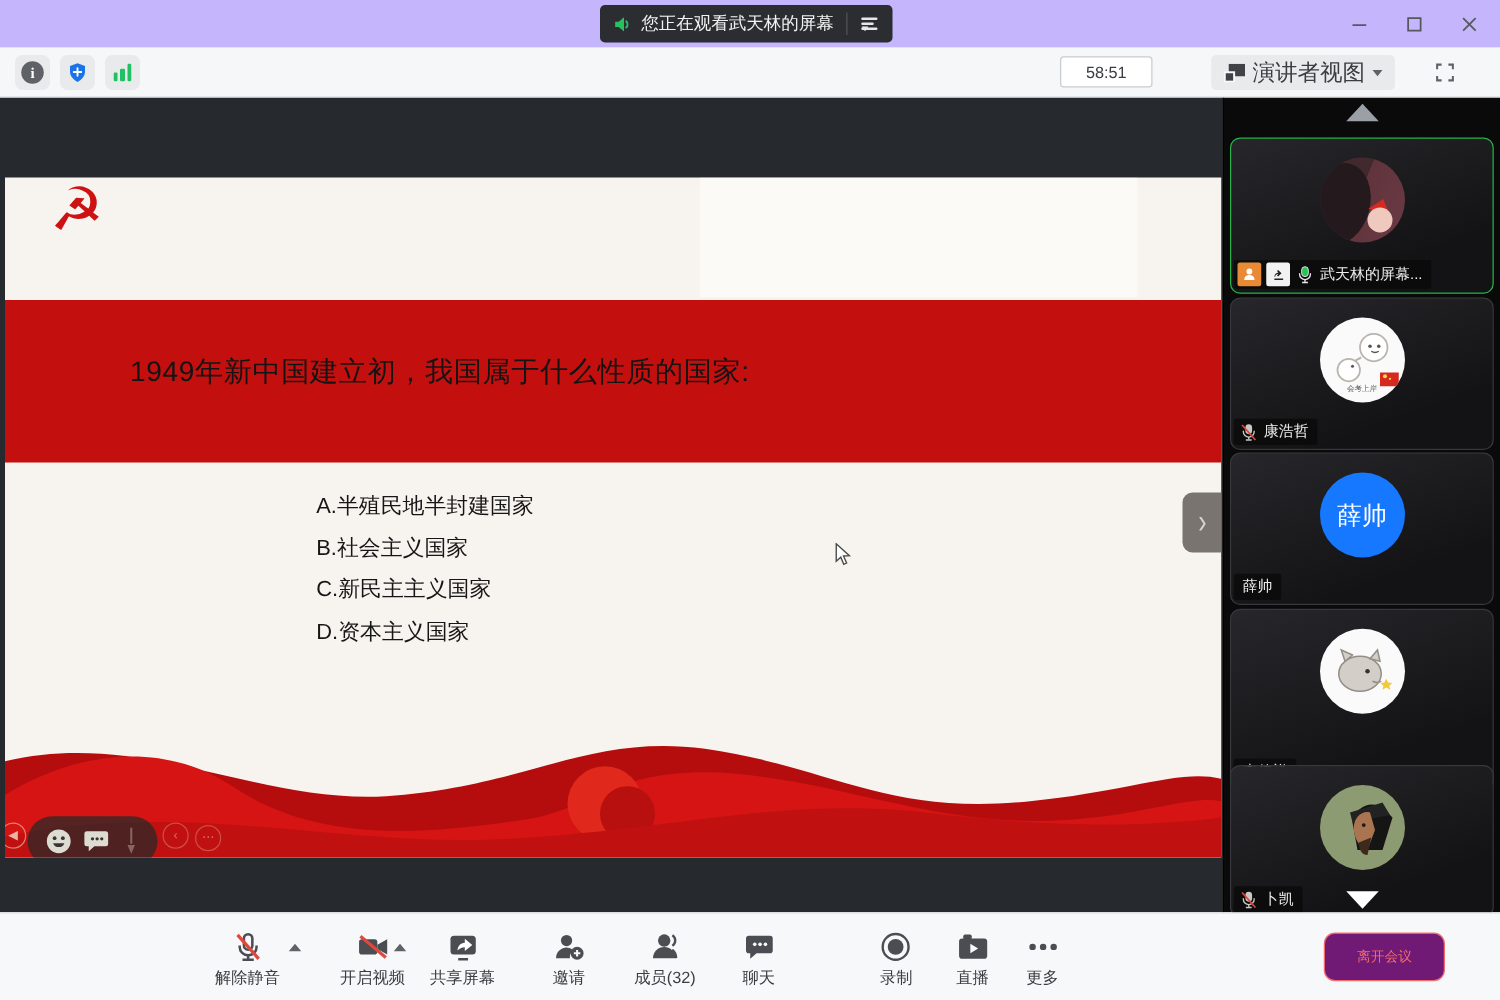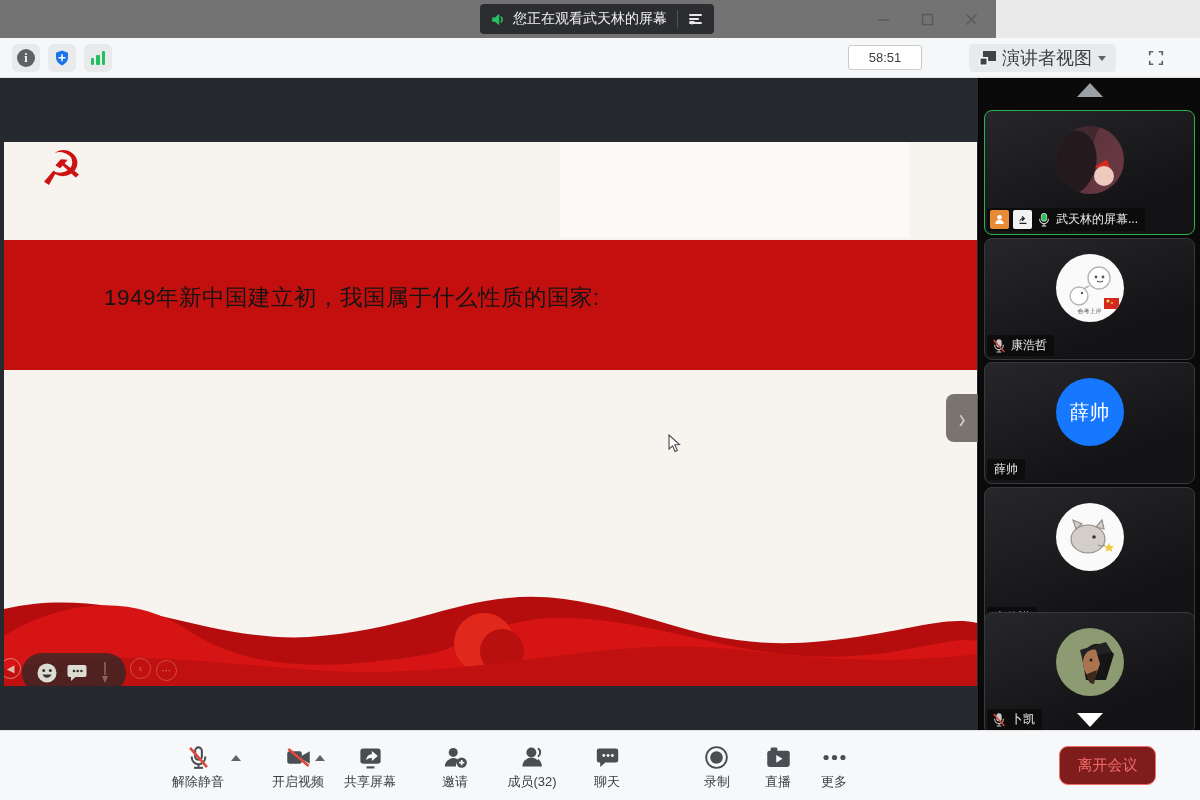--- a/index.html
+++ b/index.html
@@ -1,20 +1,20 @@
 <!DOCTYPE html>
 <html><head>
 <meta charset="utf-8">
 <style>
   html,body{margin:0;padding:0;width:1200px;height:800px;overflow:hidden;
     font-family:"Liberation Sans","DejaVu Sans",sans-serif;background:#e9e9e9;}
   *{box-sizing:border-box;}
 
   
-  #titlebar{position:absolute;left:0;top:0;width:996px;height:38px;background:#737373;}
+  #titlebar{position:absolute;left:0;top:0;width:1200px;height:38px;background:#c4b5fd;}
   .banner-pill{position:absolute;left:480px;top:4px;height:30px;display:flex;align-items:center;
     background:#2b2d30;border-radius:4px;padding:0 0 0 10px;}
   .banner-pill .txt{color:#f2f2f2;font-size:14px;margin:0 10px 0 6px;white-space:nowrap;}
   .pill-divider{width:1px;height:18px;background:rgba(255,255,255,0.18);}
   .pill-menu{width:36px;height:30px;display:flex;align-items:center;justify-content:center;cursor:pointer;}
   .lines{position:relative;width:14px;height:10px;}
   .lines i{position:absolute;left:0;width:13px;height:2px;background:#e8e8e8;border-radius:1px;}
   .lines i:nth-child(1){top:0;}
   .lines i:nth-child(2){top:4px;width:10px;}
   .lines i:nth-child(3){top:8px;width:13px;}
@@ -94,21 +94,21 @@
   .av-caption{position:absolute;left:50%;bottom:6px;transform:translateX(-50%);font-size:6px;color:#555;white-space:nowrap;}
 
   
   #bottombar{position:absolute;left:0;top:730px;width:1200px;height:70px;background:#f7f8f9;border-top:1px solid #e3e4e6;}
   .tb-item{position:absolute;top:13px;width:76px;display:flex;flex-direction:column;align-items:center;cursor:pointer;}
   .tb-item svg{width:27px;height:27px;}
   .tb-label{font-size:13px;color:#3a3d41;margin-top:2px;white-space:nowrap;}
   .caret-up{position:absolute;top:24px;width:0;height:0;cursor:pointer;
     border-left:5px solid transparent;border-right:5px solid transparent;border-bottom:6px solid #5f6368;}
   .leave-btn{position:absolute;right:44px;top:15px;width:97px;height:39px;border:1.5px solid #f26c6c;border-radius:9px;
-    color:#f26c6c;font-size:15px;display:flex;align-items:center;justify-content:center;background:#7f1d1d;cursor:pointer;margin-left:20px;}
+    color:#f26c6c;font-size:11px;display:flex;align-items:center;justify-content:center;background:#701a75;cursor:pointer;margin-left:20px;}
 </style>
 </head>
 <body>
 
 <div id="titlebar">
   <div class="banner-pill">
     <svg width="17" height="17" viewBox="0 0 24 24">
       <path d="M3 9v6h4l6 5V4L7 9z" fill="#26c160"></path>
       <path d="M15.5 8.5a5 5 0 0 1 0 7" stroke="#26c160" stroke-width="2.2" fill="none" stroke-linecap="round"></path>
     </svg>
@@ -182,20 +182,26 @@
 
   <div id="share-area">
     <div id="slide">
       <div class="watermark"></div>
       <div class="emblem">☭</div>
 
       <div class="slide-banner">
         <div class="slide-title">1949年新中国建立初，我国属于什么性质的国家:</div>
       </div>
 
+      <div class="slide-options">
+        <div>A.半殖民地半封建国家</div>
+        <div>B.社会主义国家</div>
+        <div>C.新民主主义国家</div>
+        <div>D.资本主义国家</div>
+      </div>
 
       <svg class="ribbon" viewBox="0 0 973 105" preserveAspectRatio="none">
         <path d="M0 28 C110 2 200 62 305 56 C420 48 465 6 560 18 C660 32 705 72 820 60 C900 52 940 34 973 42 L973 105 L0 105 Z" fill="#b50d0d"></path>
         <path d="M0 55 C60 18 130 12 185 50 C250 92 330 88 420 74 C470 66 490 30 585 38 C690 48 760 88 880 72 C925 66 952 56 973 60 L973 105 L0 105 Z" fill="#d61414"></path>
         <circle cx="480" cy="62" r="30" fill="#e0281c"></circle>
         <circle cx="498" cy="70" r="22" fill="#b80f0f"></circle>
         <path d="M0 88 C150 58 270 98 405 90 C545 82 625 55 745 70 C845 82 920 80 973 73 L973 105 L0 105 Z" fill="#c11010"></path>
       </svg>
 
       <span class="anno-circle" style="left:-4px;top:516px;">◀</span>

